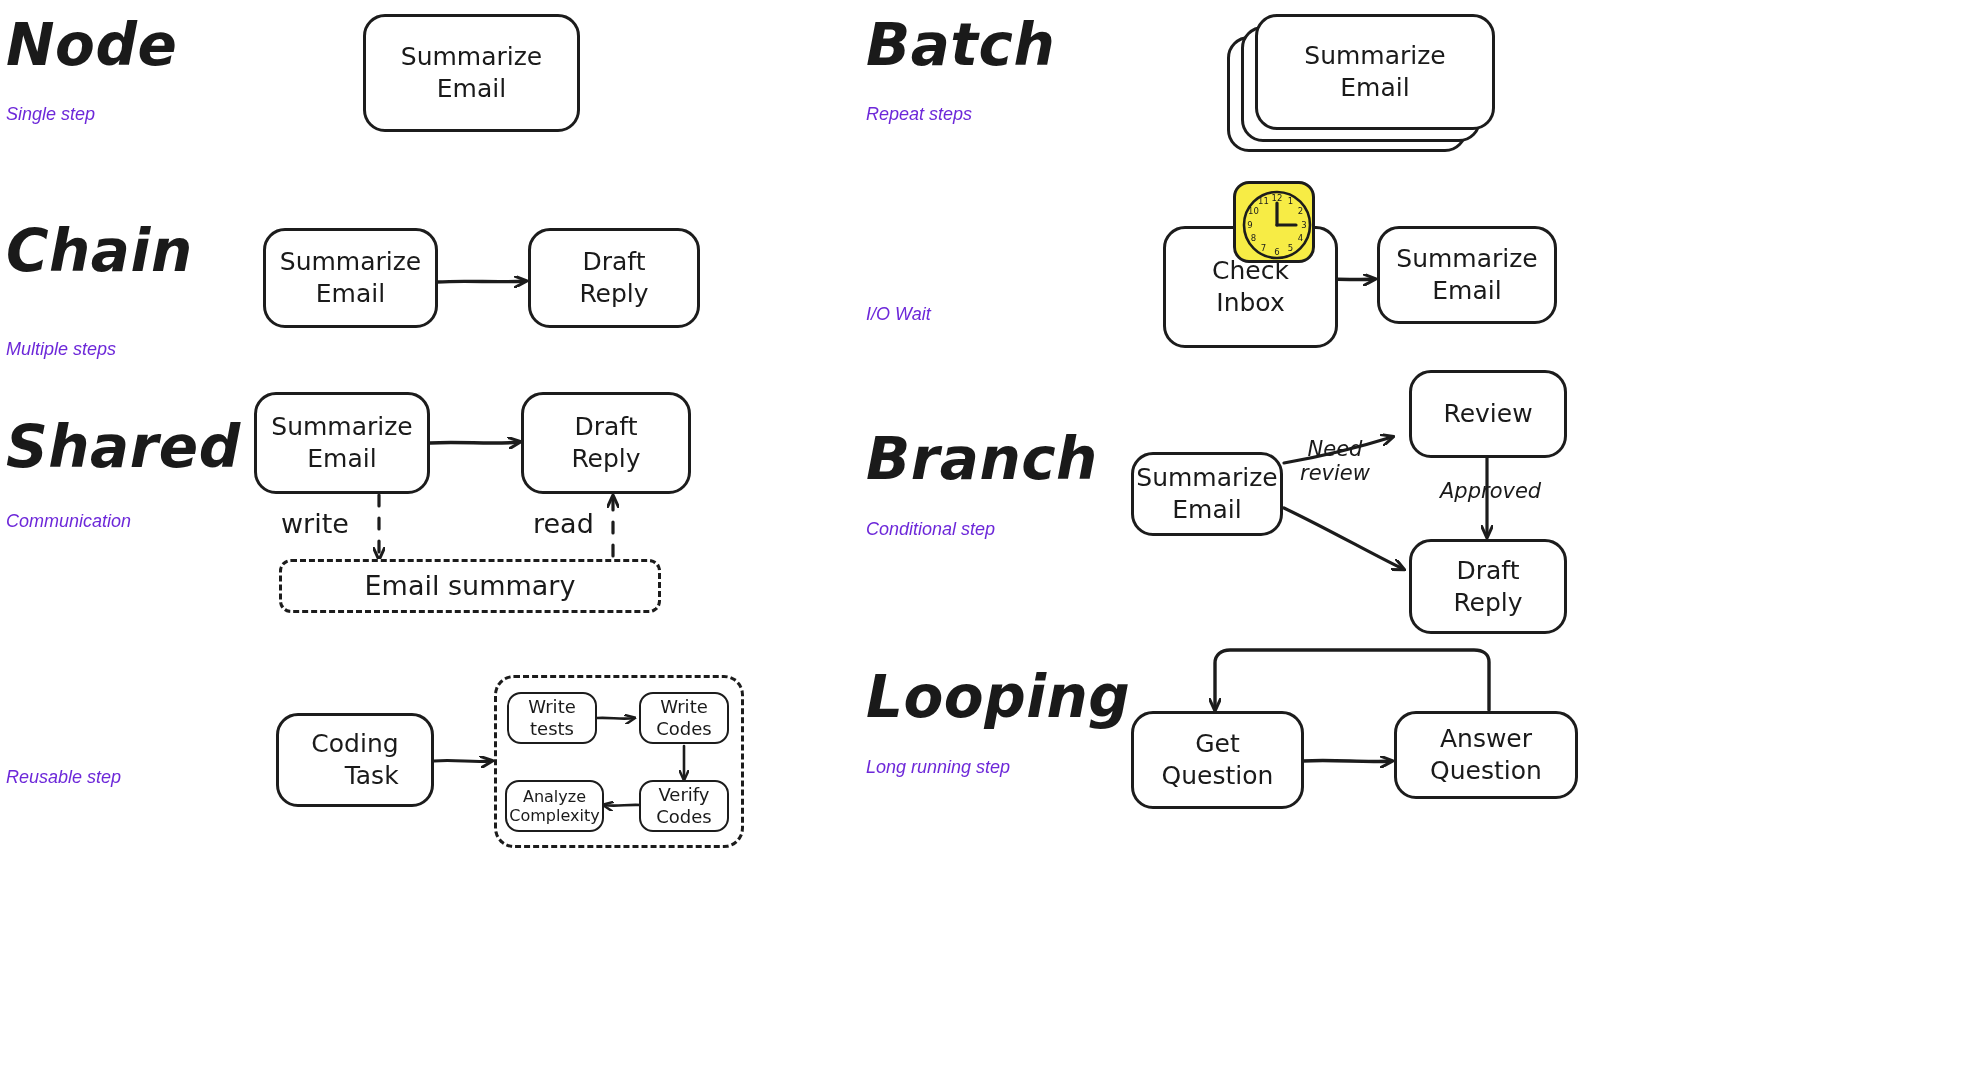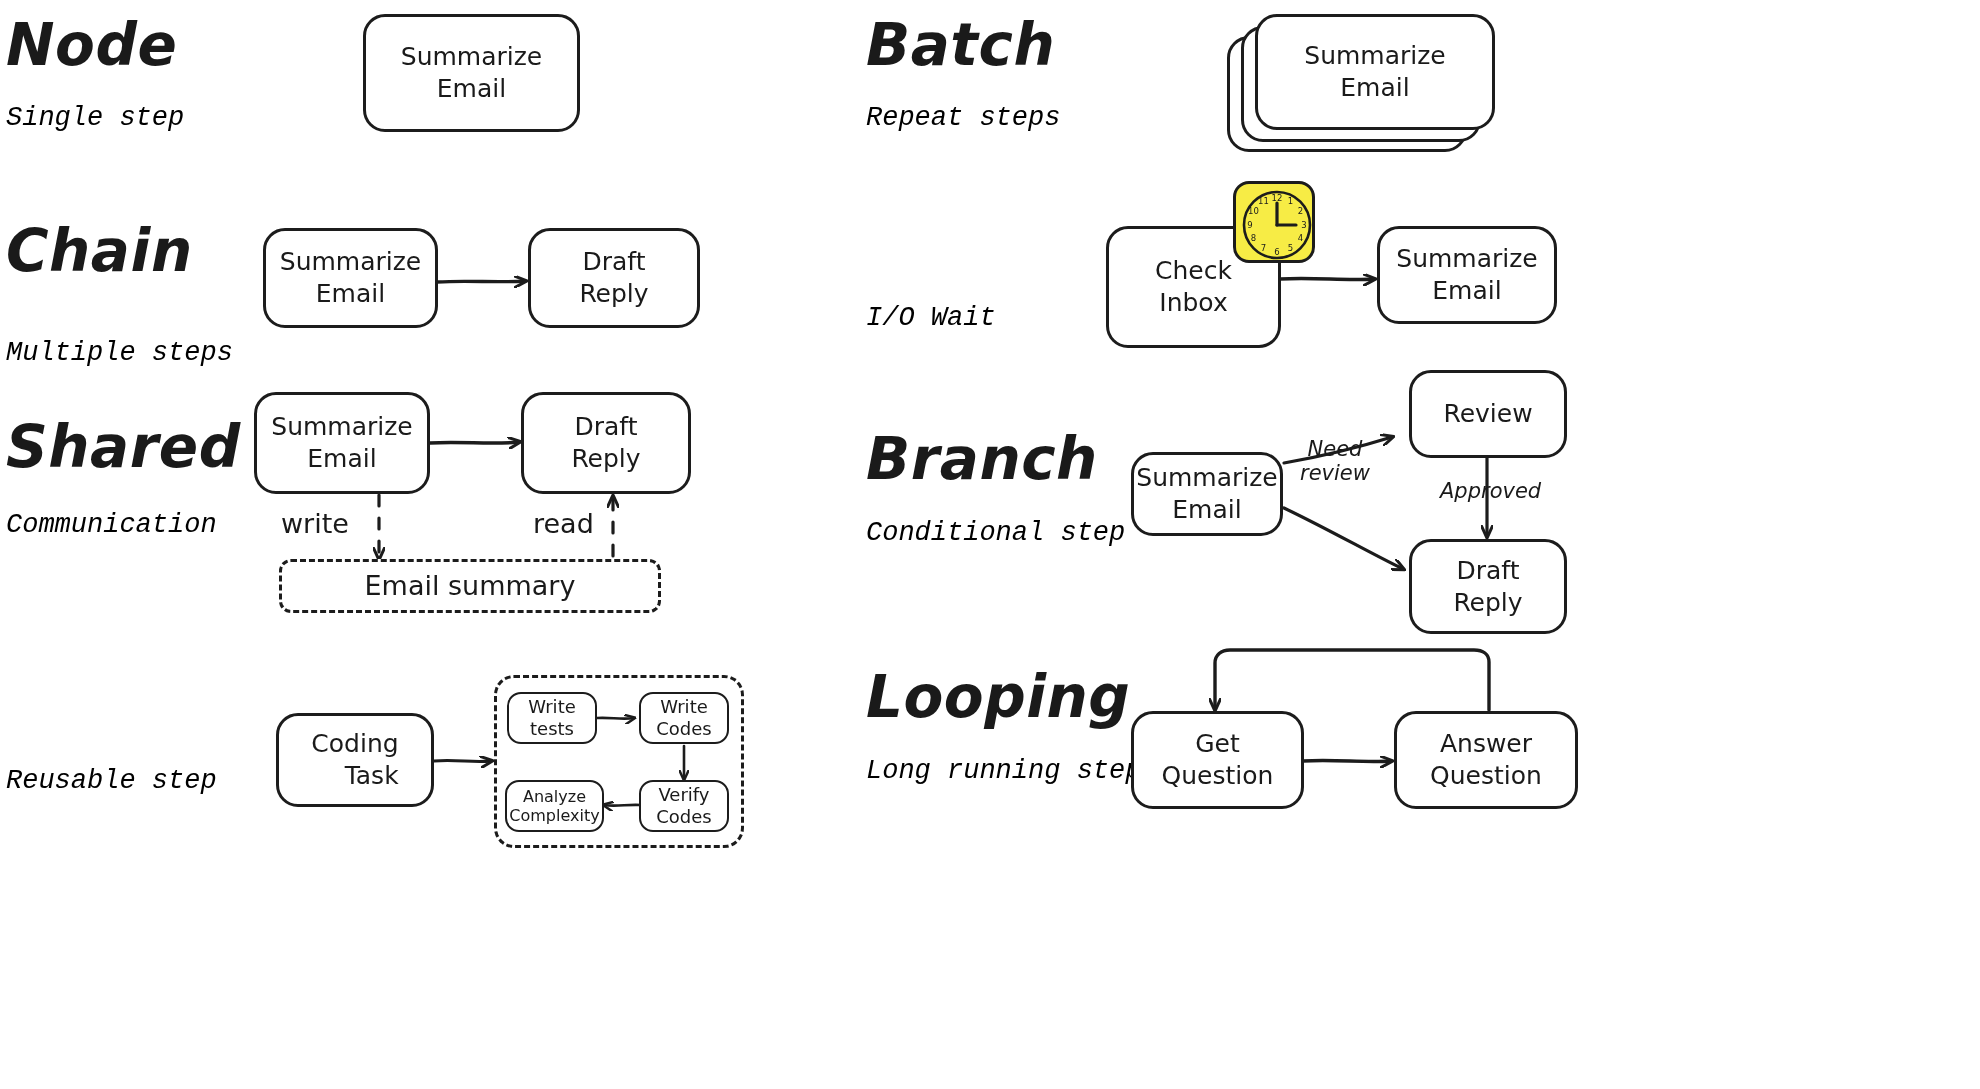--- a/index.html
+++ b/index.html
@@ -26,24 +26,24 @@
     font-weight: 700;
     font-style: italic;
     font-size: 58px;
     letter-spacing: 0.5px;
     color: #1a1a1a;
     white-space: nowrap;
     line-height: 1;
   }
   .sec-sub {
     position: absolute;
-    font-family: Liberation Mono, monospace;
-    font-size: 27px;
+    font-family: Liberation Sans, sans-serif;
+    font-size: 18px;
     font-style: italic;
-    color: #000000;
+    color: #6d28d9;
     white-space: nowrap;
     line-height: 1;
   }
 
   
   .node {
     position: absolute;
     box-sizing: border-box;
     border: 3px solid #1c1c1c;
     border-radius: 22px;
@@ -173,21 +173,21 @@
 Email</div>
 
   <div class="sec-title" style="left:6px; top:222px;">Chain</div>
   <div class="sec-sub" style="left:6px; top:308px;margin-top:32px;">Multiple steps</div>
   <div class="node" style="left:263px; top:228px; width:175px; height:100px;">Summarize
 Email</div>
   <div class="node" style="left:528px; top:228px; width:172px; height:100px;">Draft
 Reply</div>
 
   <div class="sec-sub" style="left:866px; top:305px;">I/O Wait</div>
-  <div class="node" style="left:1106px; top:226px; width:175px; height:122px;">Check
+  <div class="node" style="left:1163px; top:226px; width:175px; height:122px;">Check
 Inbox</div>
   <div class="node" style="left:1377px; top:226px; width:180px; height:98px;">Summarize
 Email</div>
   <div class="clock" style="left:1233px; top:181px; z-index:5;">
     <svg width="88" height="88" viewBox="0 0 88 88">
       <circle cx="44" cy="44" r="33" fill="none" stroke="#1c1c1c" stroke-width="2.6"></circle>
 
       <path d="M44,44 L44,22" stroke="#1c1c1c" stroke-width="3.2" stroke-linecap="round"></path>
       <path d="M44,44 L63,44" stroke="#1c1c1c" stroke-width="3.2" stroke-linecap="round"></path>
       <g font-family="DejaVu Sans, sans-serif" font-size="8.5" fill="#1c1c1c" text-anchor="middle" dominant-baseline="middle">
@@ -238,16 +238,16 @@
 Codes</div>
   <div class="node small" style="left:639px; top:780px; width:90px; height:52px;">Verify
 Codes</div>
   <div class="node small" style="left:505px; top:780px; width:99px; height:52px; font-size:16px;">Analyze
 Complexity</div>
 
   <div class="sec-title" style="left:866px; top:668px;">Looping</div>
   <div class="sec-sub" style="left:866px; top:758px;">Long running step</div>
   <div class="node" style="left:1131px; top:711px; width:173px; height:98px;">Get
 Question</div>
-  <div class="node" style="left:1394px; top:711px; width:184px; height:98px;">Answer
+  <div class="node" style="left:1394px; top:711px; width:184px; height:88px;">Answer
 Question</div>
 
 </div>
 
 </body></html>

